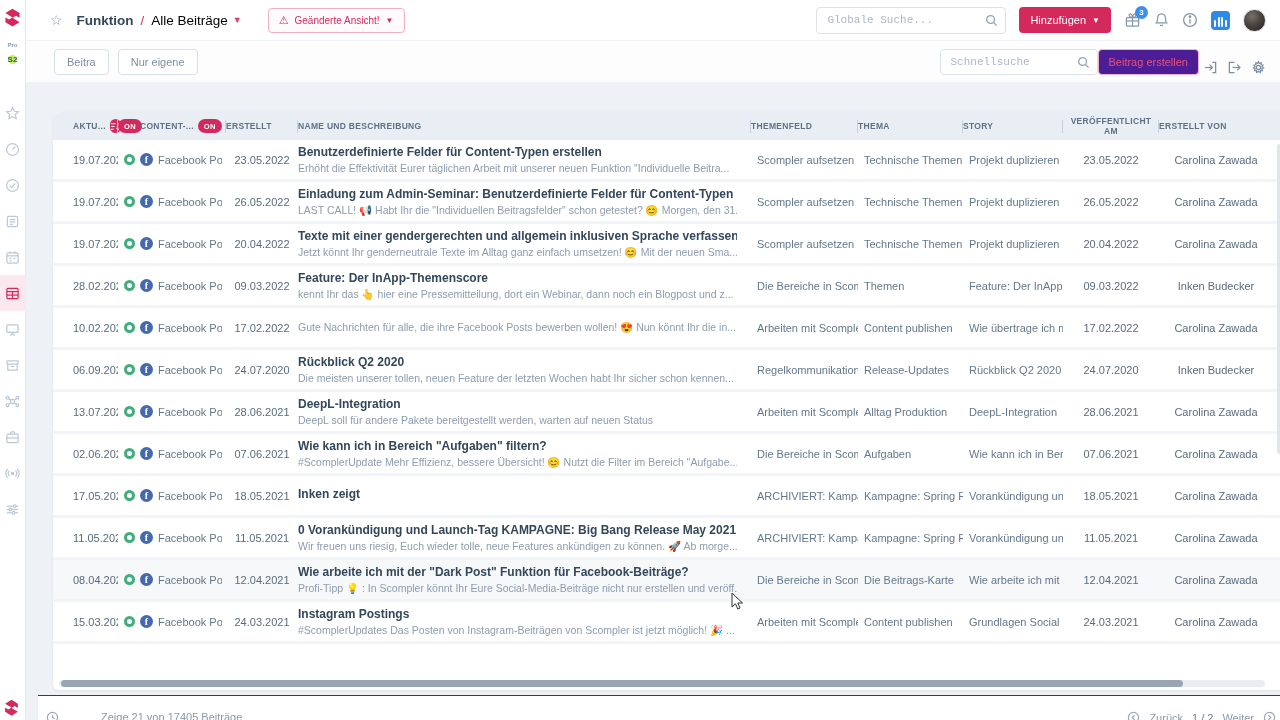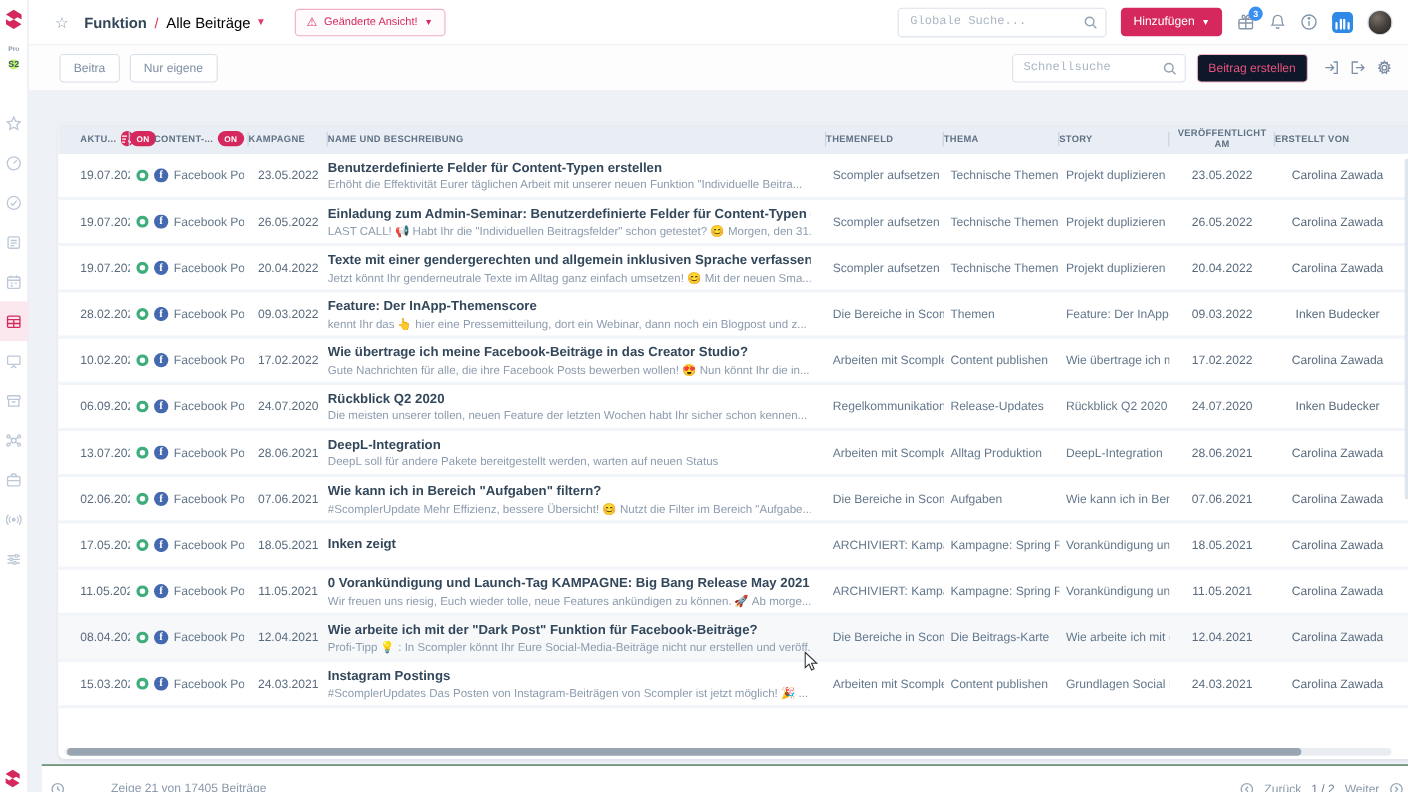--- a/index.html
+++ b/index.html
@@ -51,23 +51,23 @@
   .intercom i { width:2.5px; background:#fff; border-radius:2px; display:block; }
   .avatar { width:23px; height:23px; border-radius:50%; cursor:pointer;
     background:radial-gradient(circle at 38% 30%, #7a7268 0%, #4a443f 45%, #23211f 100%);
     border:1px solid #d8dee6; }
 
   
   .subbar { position:absolute; left:26px; top:41px; width:1254px; height:41px; background:#fdfdfe;
     display:flex; align-items:center; padding:0 14px 0 28px; z-index:4; }
   .btn-ghost { background:#fff; border:1px solid #d7dfe8; color:#7d8ea3; font-size:11px;
     padding:6px 12px; border-radius:4px; margin-right:9px; cursor:pointer; font-family:"Liberation Sans",sans-serif; }
-  .sub-right { margin-left:auto; display:flex; align-items:center; gap:10px; }
+  .sub-right { margin-left:auto; display:flex; align-items:flex-end; }
   .search-wrap.small input { width:158px; height:26px; }
-  .btn-create { background:#0f172a; border:1px solid #efb6c7; color:#e5547d; font-size:11px;
+  .btn-create { background:#4c1d95; border:1px solid #efb6c7; color:#e5547d; font-size:11px;
     padding:6px 10px; border-radius:4px; cursor:pointer; font-family:"Liberation Sans",sans-serif; }
   .tool-icons { display:flex; align-items:center; gap:9px; margin-left:4px; }
   .tool-icons .ico svg { stroke:#7d8ea3; }
 
   
   .page { position:absolute; left:39px; top:82px; width:1254px; height:614px; background:#eef1f6; }
   .card { position:absolute; left:14px; top:30px; width:1232px; height:578px; background:#fff;
     border-radius:6px; box-shadow:0 1px 3px rgba(40,60,90,.07); overflow:hidden; }
 
   .grid { display:grid; grid-template-columns:65px 22px 86px 72px 1fr 107px 105px 100px 96px 114px 12px; }
@@ -339,21 +339,21 @@
             </svg>
         </span>
       </div>
       <div class="th">
         <span class="pill-on">ON</span>
       </div>
       <div class="th div">
         <span>CONTENT-...</span>
         <span class="pill-on">ON</span>
       </div>
-      <div class="th div">KAMPAGNE</div>
+      <div class="th div">ERSTELLT</div>
       <div class="th div">NAME UND BESCHREIBUNG</div>
       <div class="th div">THEMENFELD</div>
       <div class="th div">THEMA</div>
       <div class="th div">STORY</div>
       <div class="th div">VERÖFFENTLICHT AM</div>
       <div class="th">ERSTELLT VON</div>
       <div class="th"></div>
     </div>
 
     <div>
@@ -449,21 +449,20 @@
     <div class="cell c-updated">10.02.2022</div>
     <div class="cell c-status">
       <span class="ring"></span>
     </div>
     <div class="cell c-type">
       <span class="fb-ico">f</span>
       <span class="fb-label">Facebook Post</span>
     </div>
     <div class="cell c-deadline">17.02.2022</div>
     <div class="cell c-name">
-      <div class="title">Wie übertrage ich meine Facebook-Beiträge in das Creator Studio?</div>
       <div class="desc">Gute Nachrichten für alle, die ihre Facebook Posts bewerben wollen! 😍 Nun könnt Ihr die in...</div>
     </div>
     <div class="cell c-tag">Arbeiten mit Scompler</div>
     <div class="cell c-tag">Content publishen</div>
     <div class="cell c-tag">Wie übertrage ich mei...</div>
     <div class="cell c-pub">17.02.2022</div>
     <div class="cell c-creator">Carolina Zawada</div>
     <div class="cell"></div>
   </div>
 

